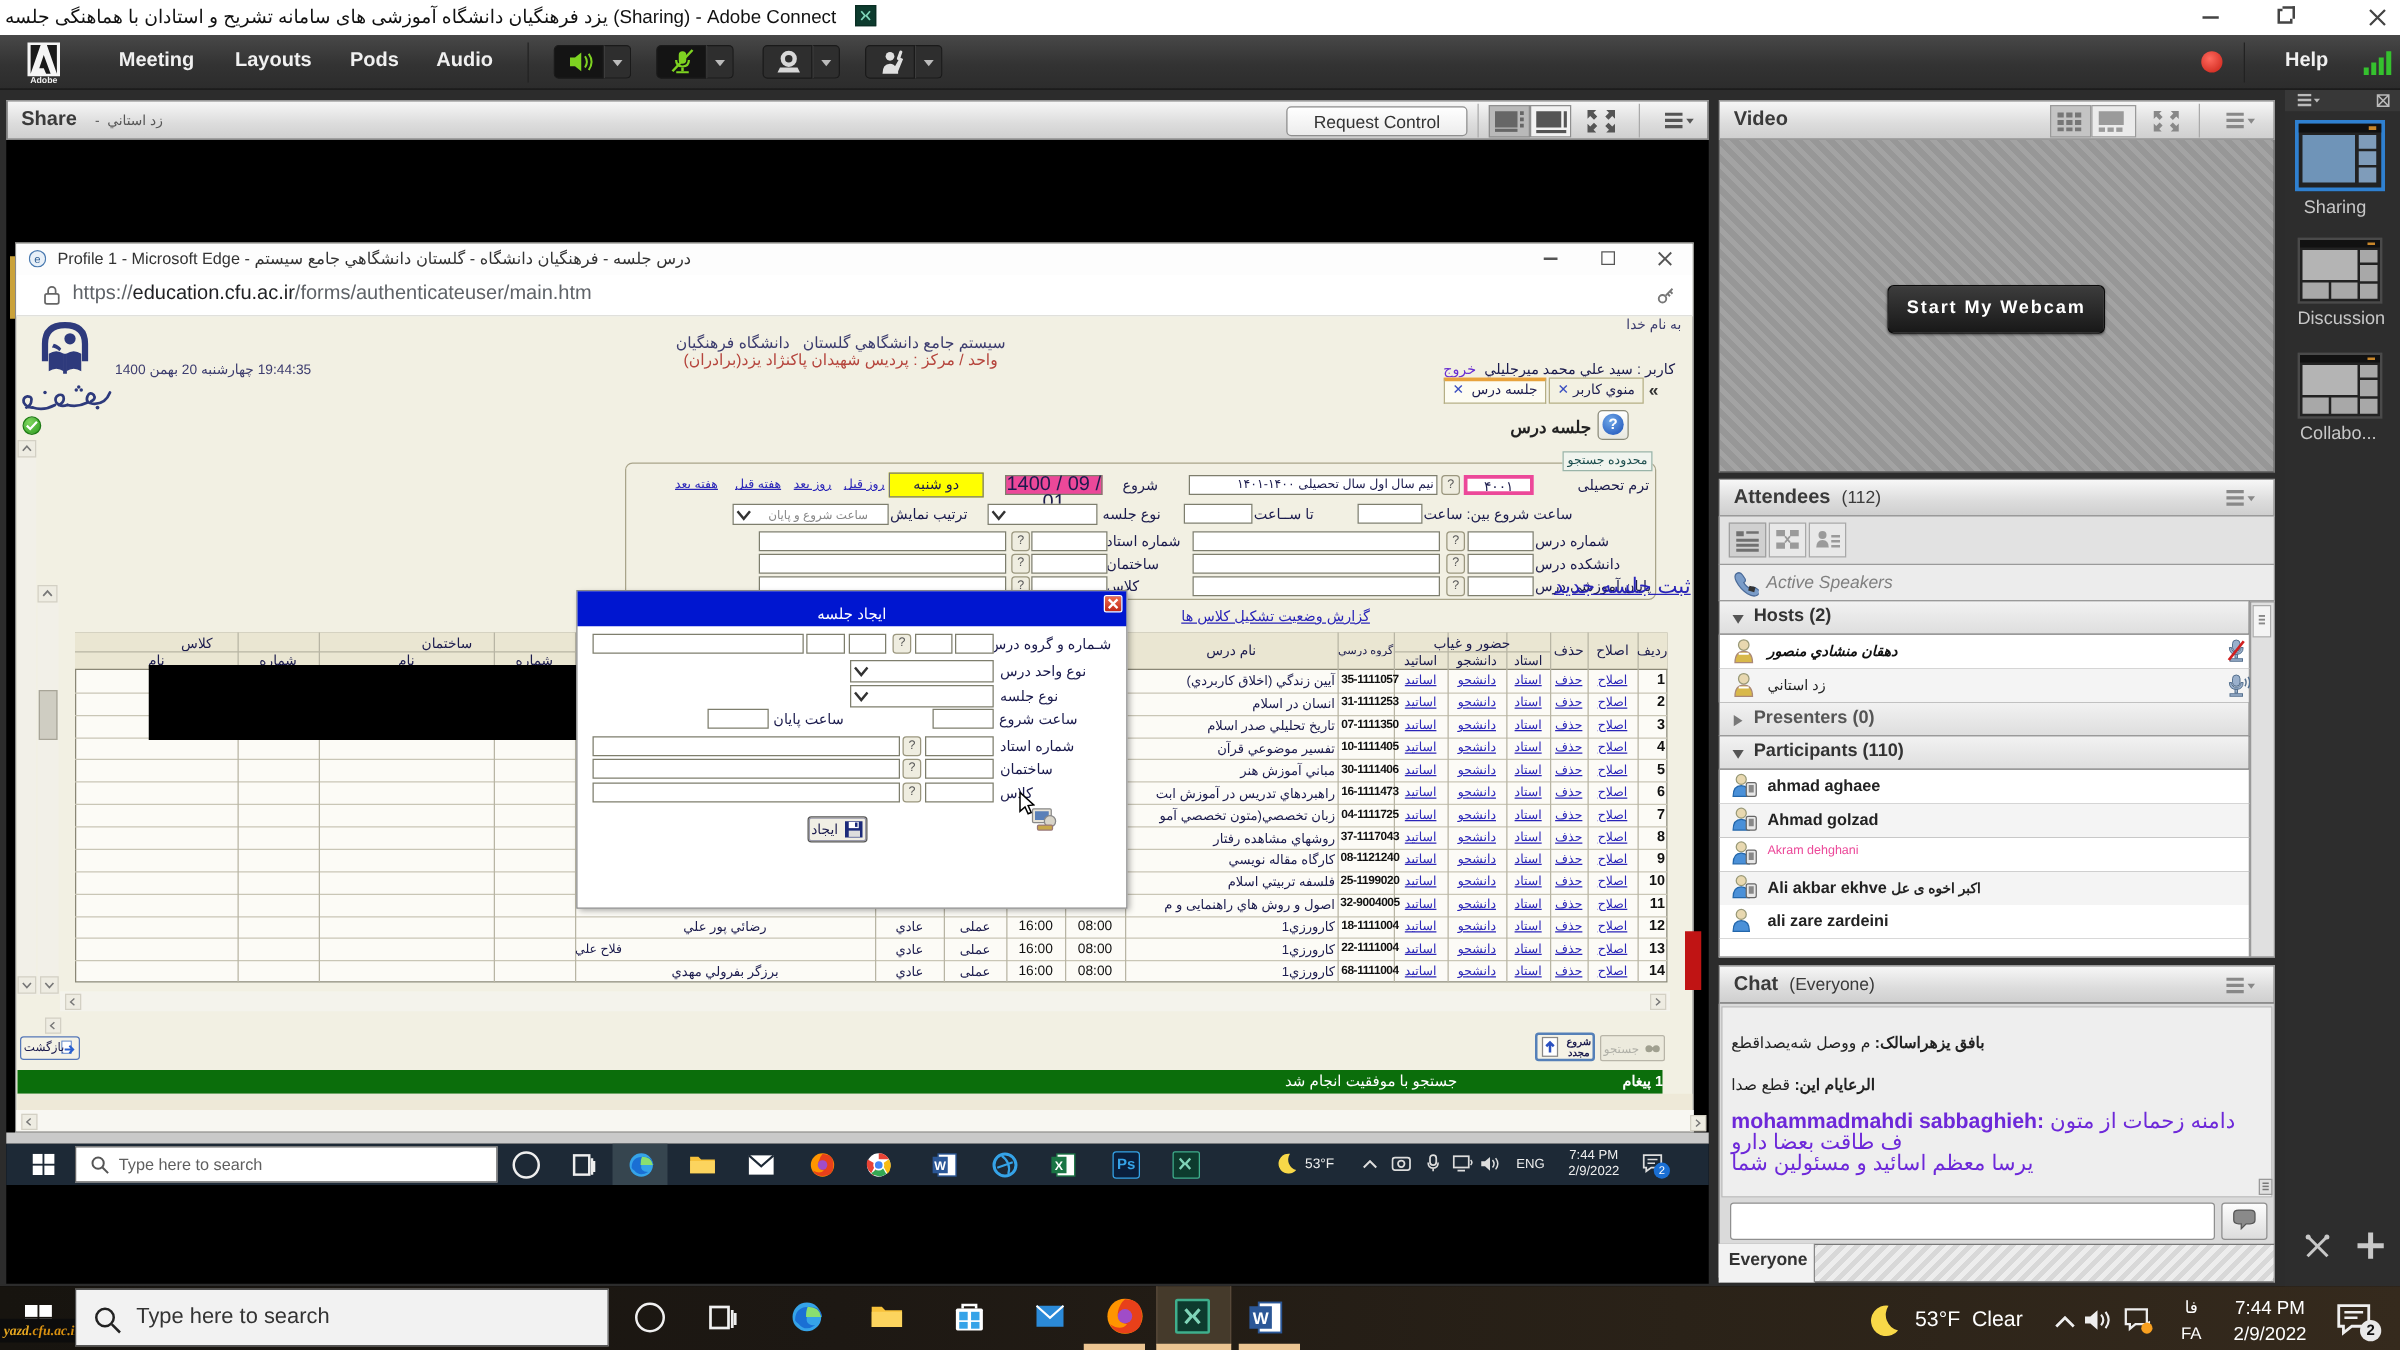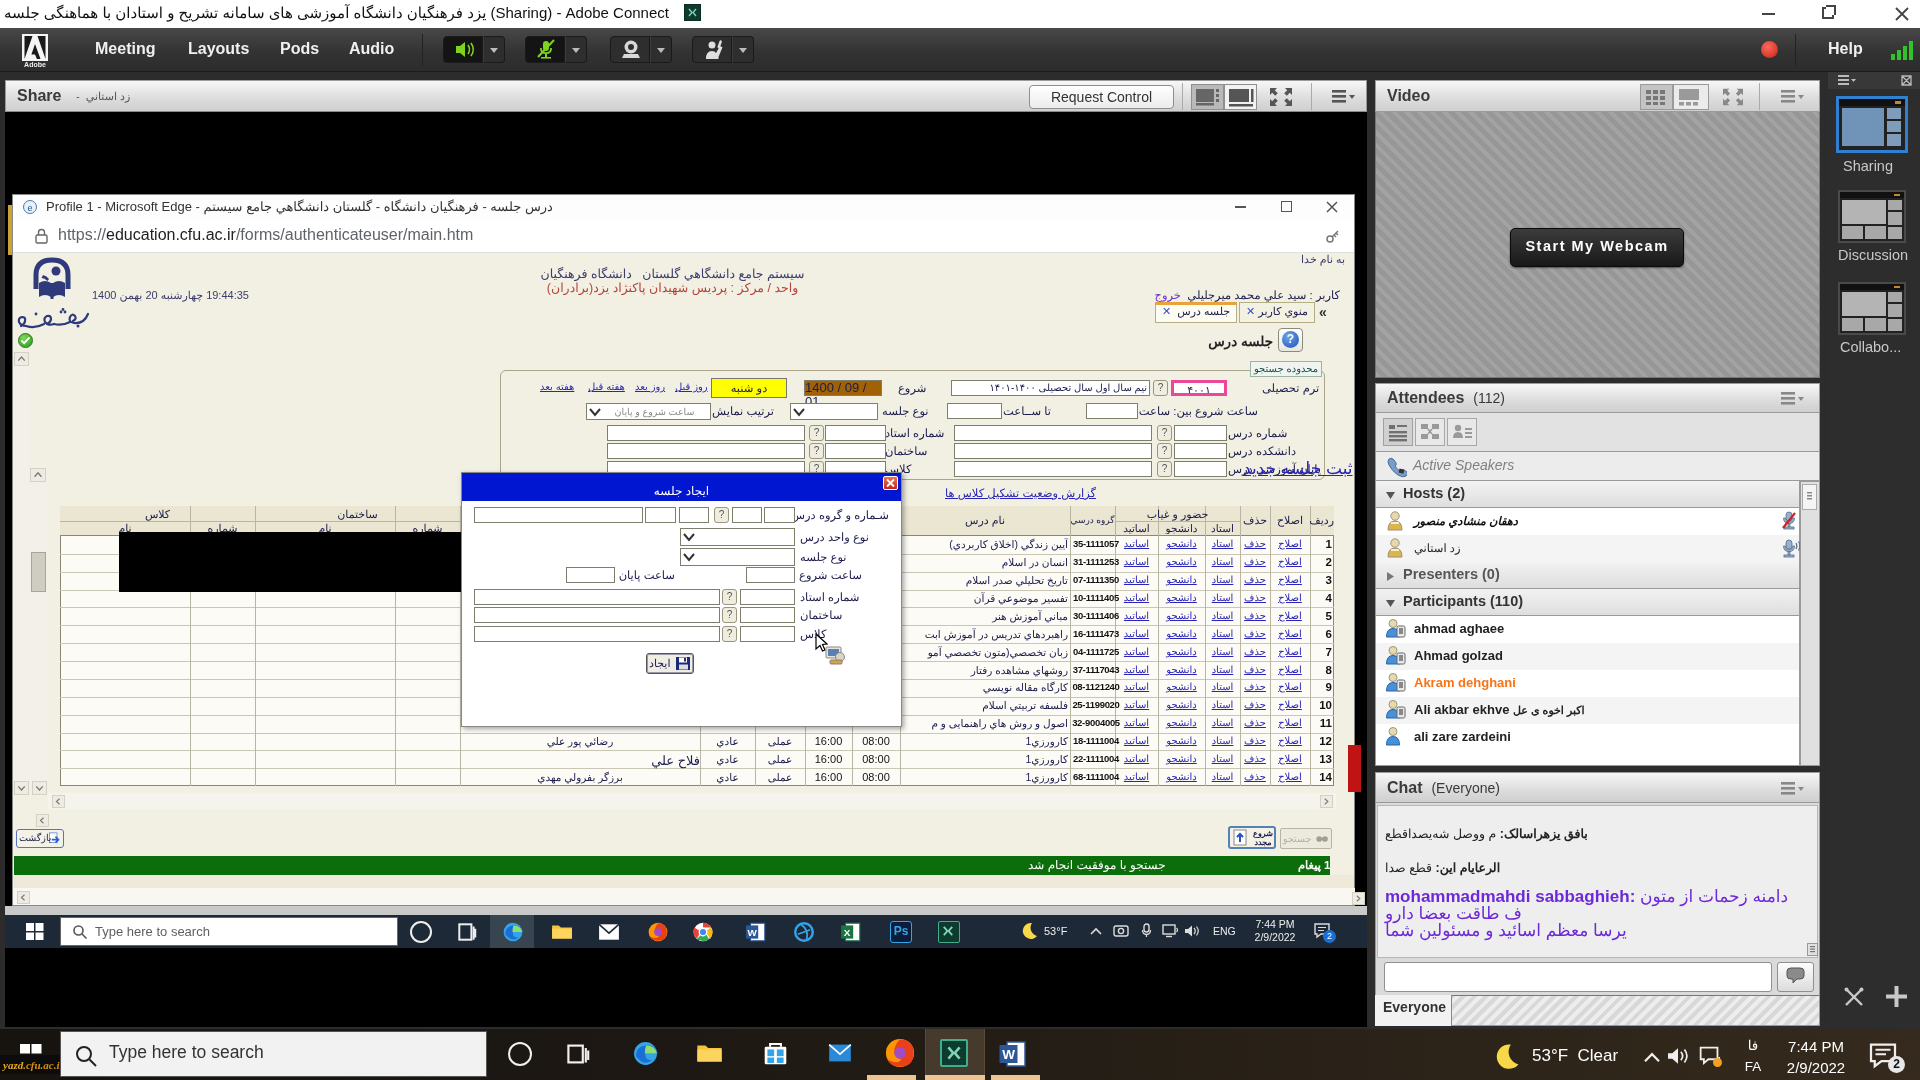--- a/index.html
+++ b/index.html
@@ -233,21 +233,21 @@
 <div class="a" style="left:1282px;top:331px;width:17px;height:17px;border-radius:50%;background:radial-gradient(circle at 38% 32%,#6fa8e8,#1a4fb8);color:#fff;font-size:12px;font-weight:bold;text-align:center;line-height:17px">?</div>
 <div class="a fa" style="left:1208px;top:333px;width:65px;font-size:13.5px;font-weight:bold;color:#222;white-space:nowrap">جلسه درس</div>
 
 <div class="a" style="left:500px;top:370px;width:825px;height:110px;border:1px solid #a9a48a;border-radius:6px"></div>
 <div class="a fa" style="left:1250px;top:361px;width:72px;height:16px;background:#f0f4ee;border:1px solid #9ab4a8;font-size:10px;color:#1b4d4d;text-align:center;line-height:14px">محدوده جستجو</div>
 <div class="a fa" style="left:1262px;top:381px;width:64px;font-size:11.5px;color:#1b1b4d;font-weight:normal;white-space:nowrap;text-align:left">ترم تحصیلی</div>
 <div class="a fa" style="left:1171px;top:380px;width:56px;height:16px;background:#fff;border:3px solid #ec4899;font-size:11px;color:#1b1b4d;text-align:center;line-height:14px;overflow:hidden;white-space:nowrap;padding:0 2px">۴۰۰۱</div>
 <div class="a" style="left:1153px;top:380px;width:15px;height:16px;background:#efede0;border:1px solid #9a967e;border-radius:3px;font-size:10px;color:#555;text-align:center;line-height:14px">?</div>
 <div class="a fa" style="left:951px;top:380px;width:199px;height:16px;background:#fff;border:1px solid #7e7e6d;font-size:10px;color:#1b1b4d;text-align:right;line-height:14px;overflow:hidden;white-space:nowrap;padding:0 2px">نیم سال اول سال تحصیلی ۱۴۰۰-۱۴۰۱</div>
 <div class="a fa" style="left:898px;top:381px;width:40px;font-size:11.5px;color:#1b1b4d;font-weight:normal;white-space:nowrap;text-align:left">شروع</div>
-<div class="a" style="left:804px;top:380px;width:78px;height:16px;background:#a16207;border:1px solid #7e7e6d;font-size:13px;color:#1b1b4d;line-height:14px">1400 / 09 / 01</div>
+<div class="a" style="left:804px;top:380px;width:78px;height:16px;background:#ec4899;border:1px solid #7e7e6d;font-size:16px;color:#1b1b4d;text-align:center;line-height:14px">1400 / 09 / 01</div>
 <div class="a fa" style="left:711px;top:378px;width:76px;height:20px;background:#ffff00;border:1px solid #777;font-size:11.5px;color:#1b1b4d;text-align:center;line-height:18px">دو شنبه</div>
 <div class="a fa lnk" style="left:675px;top:381px;font-size:10px;white-space:nowrap">روز قبل</div>
 <div class="a fa lnk" style="left:635px;top:381px;font-size:10px;white-space:nowrap">روز بعد</div>
 <div class="a fa lnk" style="left:588px;top:381px;font-size:10px;white-space:nowrap">هفته قبل</div>
 <div class="a fa lnk" style="left:540px;top:381px;font-size:10px;white-space:nowrap">هفته بعد</div>
 <div class="a fa" style="left:1148px;top:404px;width:110px;font-size:11.5px;color:#1b1b4d;font-weight:normal;white-space:nowrap;text-align:left">ساعت شروع بین: ساعت</div>
 <div class="a fa" style="left:1086px;top:403px;width:52px;height:16px;background:#fff;border:1px solid #7e7e6d;font-size:11px;color:#1b1b4d;text-align:center;line-height:14px;overflow:hidden;white-space:nowrap;padding:0 2px"></div>
 <div class="a fa" style="left:1009px;top:404px;width:42px;font-size:11.5px;color:#1b1b4d;font-weight:normal;white-space:nowrap;text-align:left">تا ســاعت</div>
 <div class="a fa" style="left:947px;top:403px;width:55px;height:16px;background:#fff;border:1px solid #7e7e6d;font-size:11px;color:#1b1b4d;text-align:center;line-height:14px;overflow:hidden;white-space:nowrap;padding:0 2px"></div>
 <div class="a fa" style="left:882px;top:404px;width:52px;font-size:11.5px;color:#1b1b4d;font-weight:normal;white-space:nowrap;text-align:left">نوع جلسه</div>
@@ -440,21 +440,21 @@
 <div class="a" style="left:805px;top:735px;width:47px;text-align:center;font-size:11px;color:#111">16:00</div>
 <div class="a" style="left:852px;top:735px;width:48px;text-align:center;font-size:11px;color:#111">08:00</div>
 <div class="a" style="left:1310px;top:753px;width:22px;text-align:right;font-size:11.5px;font-weight:bold;color:#111">13</div>
 <div class="a fa lnk" style="left:1270px;top:753px;width:40px;text-align:center;font-size:10px">اصلاح</div>
 <div class="a fa lnk" style="left:1240px;top:753px;width:30px;text-align:center;font-size:10px">حذف</div>
 <div class="a fa lnk" style="left:1205px;top:753px;width:35px;text-align:center;font-size:10px">استاد</div>
 <div class="a fa lnk" style="left:1158px;top:753px;width:47px;text-align:center;font-size:10px">دانشجو</div>
 <div class="a fa lnk" style="left:1115px;top:753px;width:43px;text-align:center;font-size:10px">اساتید</div>
 <div class="a" style="left:1072px;top:753px;width:48px;text-align:center;font-size:9.5px;font-weight:bold;color:#111;letter-spacing:-0.3px;white-space:nowrap">22-1111004</div>
 <div class="a fa navy" style="left:905px;top:753px;width:163px;text-align:right;font-size:10.5px;white-space:nowrap;overflow:visible">کارورزي1</div>
-<div class="a fa navy" style="left:460px;top:753px;width:240px;text-align:right;font-size:13px">فلاح علي</div>
+<div class="a fa navy" style="left:460px;top:753px;width:240px;text-align:left;font-size:10px">فلاح علي</div>
 <div class="a fa navy" style="left:700px;top:753px;width:55px;text-align:center;font-size:10.5px">عادي</div>
 <div class="a fa navy" style="left:755px;top:753px;width:50px;text-align:center;font-size:10.5px">عملی</div>
 <div class="a" style="left:805px;top:753px;width:47px;text-align:center;font-size:11px;color:#111">16:00</div>
 <div class="a" style="left:852px;top:753px;width:48px;text-align:center;font-size:11px;color:#111">08:00</div>
 <div class="a" style="left:1310px;top:771px;width:22px;text-align:right;font-size:11.5px;font-weight:bold;color:#111">14</div>
 <div class="a fa lnk" style="left:1270px;top:771px;width:40px;text-align:center;font-size:10px">اصلاح</div>
 <div class="a fa lnk" style="left:1240px;top:771px;width:30px;text-align:center;font-size:10px">حذف</div>
 <div class="a fa lnk" style="left:1205px;top:771px;width:35px;text-align:center;font-size:10px">استاد</div>
 <div class="a fa lnk" style="left:1158px;top:771px;width:47px;text-align:center;font-size:10px">دانشجو</div>
 <div class="a fa lnk" style="left:1115px;top:771px;width:43px;text-align:center;font-size:10px">اساتید</div>
@@ -896,21 +896,21 @@
     <rect x="14" y="10" width="4" height="6" fill="#888"></rect>
   </svg>
 <div class="a" style="left:1414px;top:648px;font-size:13px;font-weight:bold;color:#222;white-space:nowrap">Ahmad golzad</div>
 <div class="a" style="left:1375px;top:670px;width:425px;height:27px;background:#fff;border-left:1px solid #9a9a9a;border-right:1px solid #9a9a9a"></div>
 <svg class="a" style="left:1385px;top:672px" width="22" height="22" viewBox="0 0 22 22">
     <circle cx="8" cy="5.5" r="4" fill="#e8d8b0" stroke="#997"></circle>
     <path d="M1.5 19 q0-8.5 6.5-8.5 q6.5 0 6.5 8.5z" fill="#4a90d8" stroke="#26a"></path>
     <rect x="12" y="8" width="8" height="11" rx="1.5" fill="#e8e8e8" stroke="#666"></rect>
     <rect x="14" y="10" width="4" height="6" fill="#888"></rect>
   </svg>
-<div class="a" style="left:1414px;top:675px;font-size:13px;font-weight:bold;color:#f97316;white-space:nowrap">Akram dehghani</div>
+<div class="a" style="left:1414px;top:675px;font-size:10px;font-weight:normal;color:#ec4899;white-space:nowrap">Akram dehghani</div>
 <div class="a" style="left:1375px;top:697px;width:425px;height:27px;background:#f4f4f4;border-left:1px solid #9a9a9a;border-right:1px solid #9a9a9a"></div>
 <svg class="a" style="left:1385px;top:699px" width="22" height="22" viewBox="0 0 22 22">
     <circle cx="8" cy="5.5" r="4" fill="#e8d8b0" stroke="#997"></circle>
     <path d="M1.5 19 q0-8.5 6.5-8.5 q6.5 0 6.5 8.5z" fill="#4a90d8" stroke="#26a"></path>
     <rect x="12" y="8" width="8" height="11" rx="1.5" fill="#e8e8e8" stroke="#666"></rect>
     <rect x="14" y="10" width="4" height="6" fill="#888"></rect>
   </svg>
 <div class="a" style="left:1414px;top:702px;font-size:13px;font-weight:bold;color:#222;white-space:nowrap">Ali akbar ekhve&nbsp;<span style="font-size:11px">اکبر اخوه ی عل</span></div>
 <div class="a" style="left:1375px;top:724px;width:425px;height:27px;background:#fff;border-left:1px solid #9a9a9a;border-right:1px solid #9a9a9a"></div>
 <svg class="a" style="left:1385px;top:726px" width="22" height="22" viewBox="0 0 22 22">

